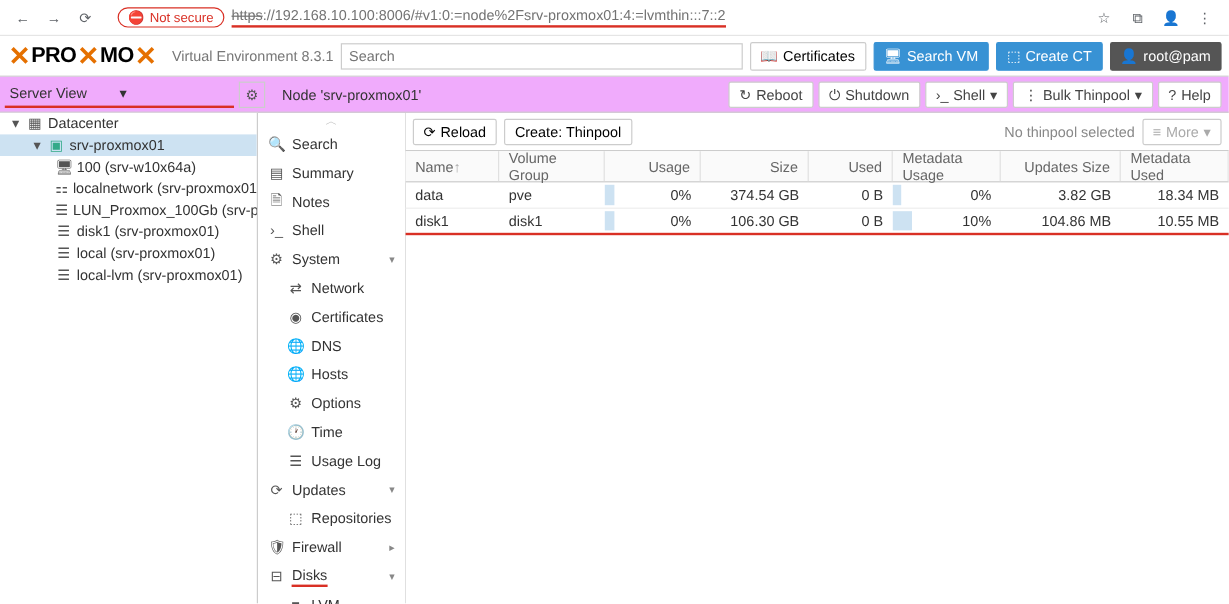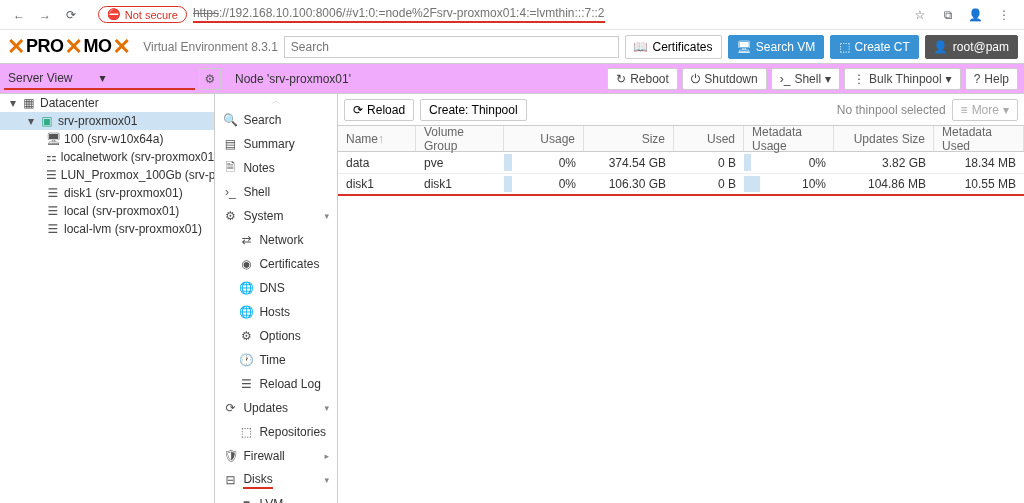--- a/index.html
+++ b/index.html
@@ -238,21 +238,21 @@
     <div class="menuitem sub">
         <span class="mi-icon">⚙</span>
         <span>Options</span>
       </div>
     <div class="menuitem sub">
         <span class="mi-icon">🕐</span>
         <span>Time</span>
       </div>
     <div class="menuitem sub">
         <span class="mi-icon">☰</span>
-        <span>Reload Log</span>
+        <span>Usage Log</span>
       </div>
     <div class="menuitem">
         <span class="mi-icon">⟳</span>
         <span>Updates</span>
         <span class="mi-chevron">▾</span>
       </div>
     <div class="menuitem sub">
         <span class="mi-icon">⬚</span>
         <span>Repositories</span>
       </div>

